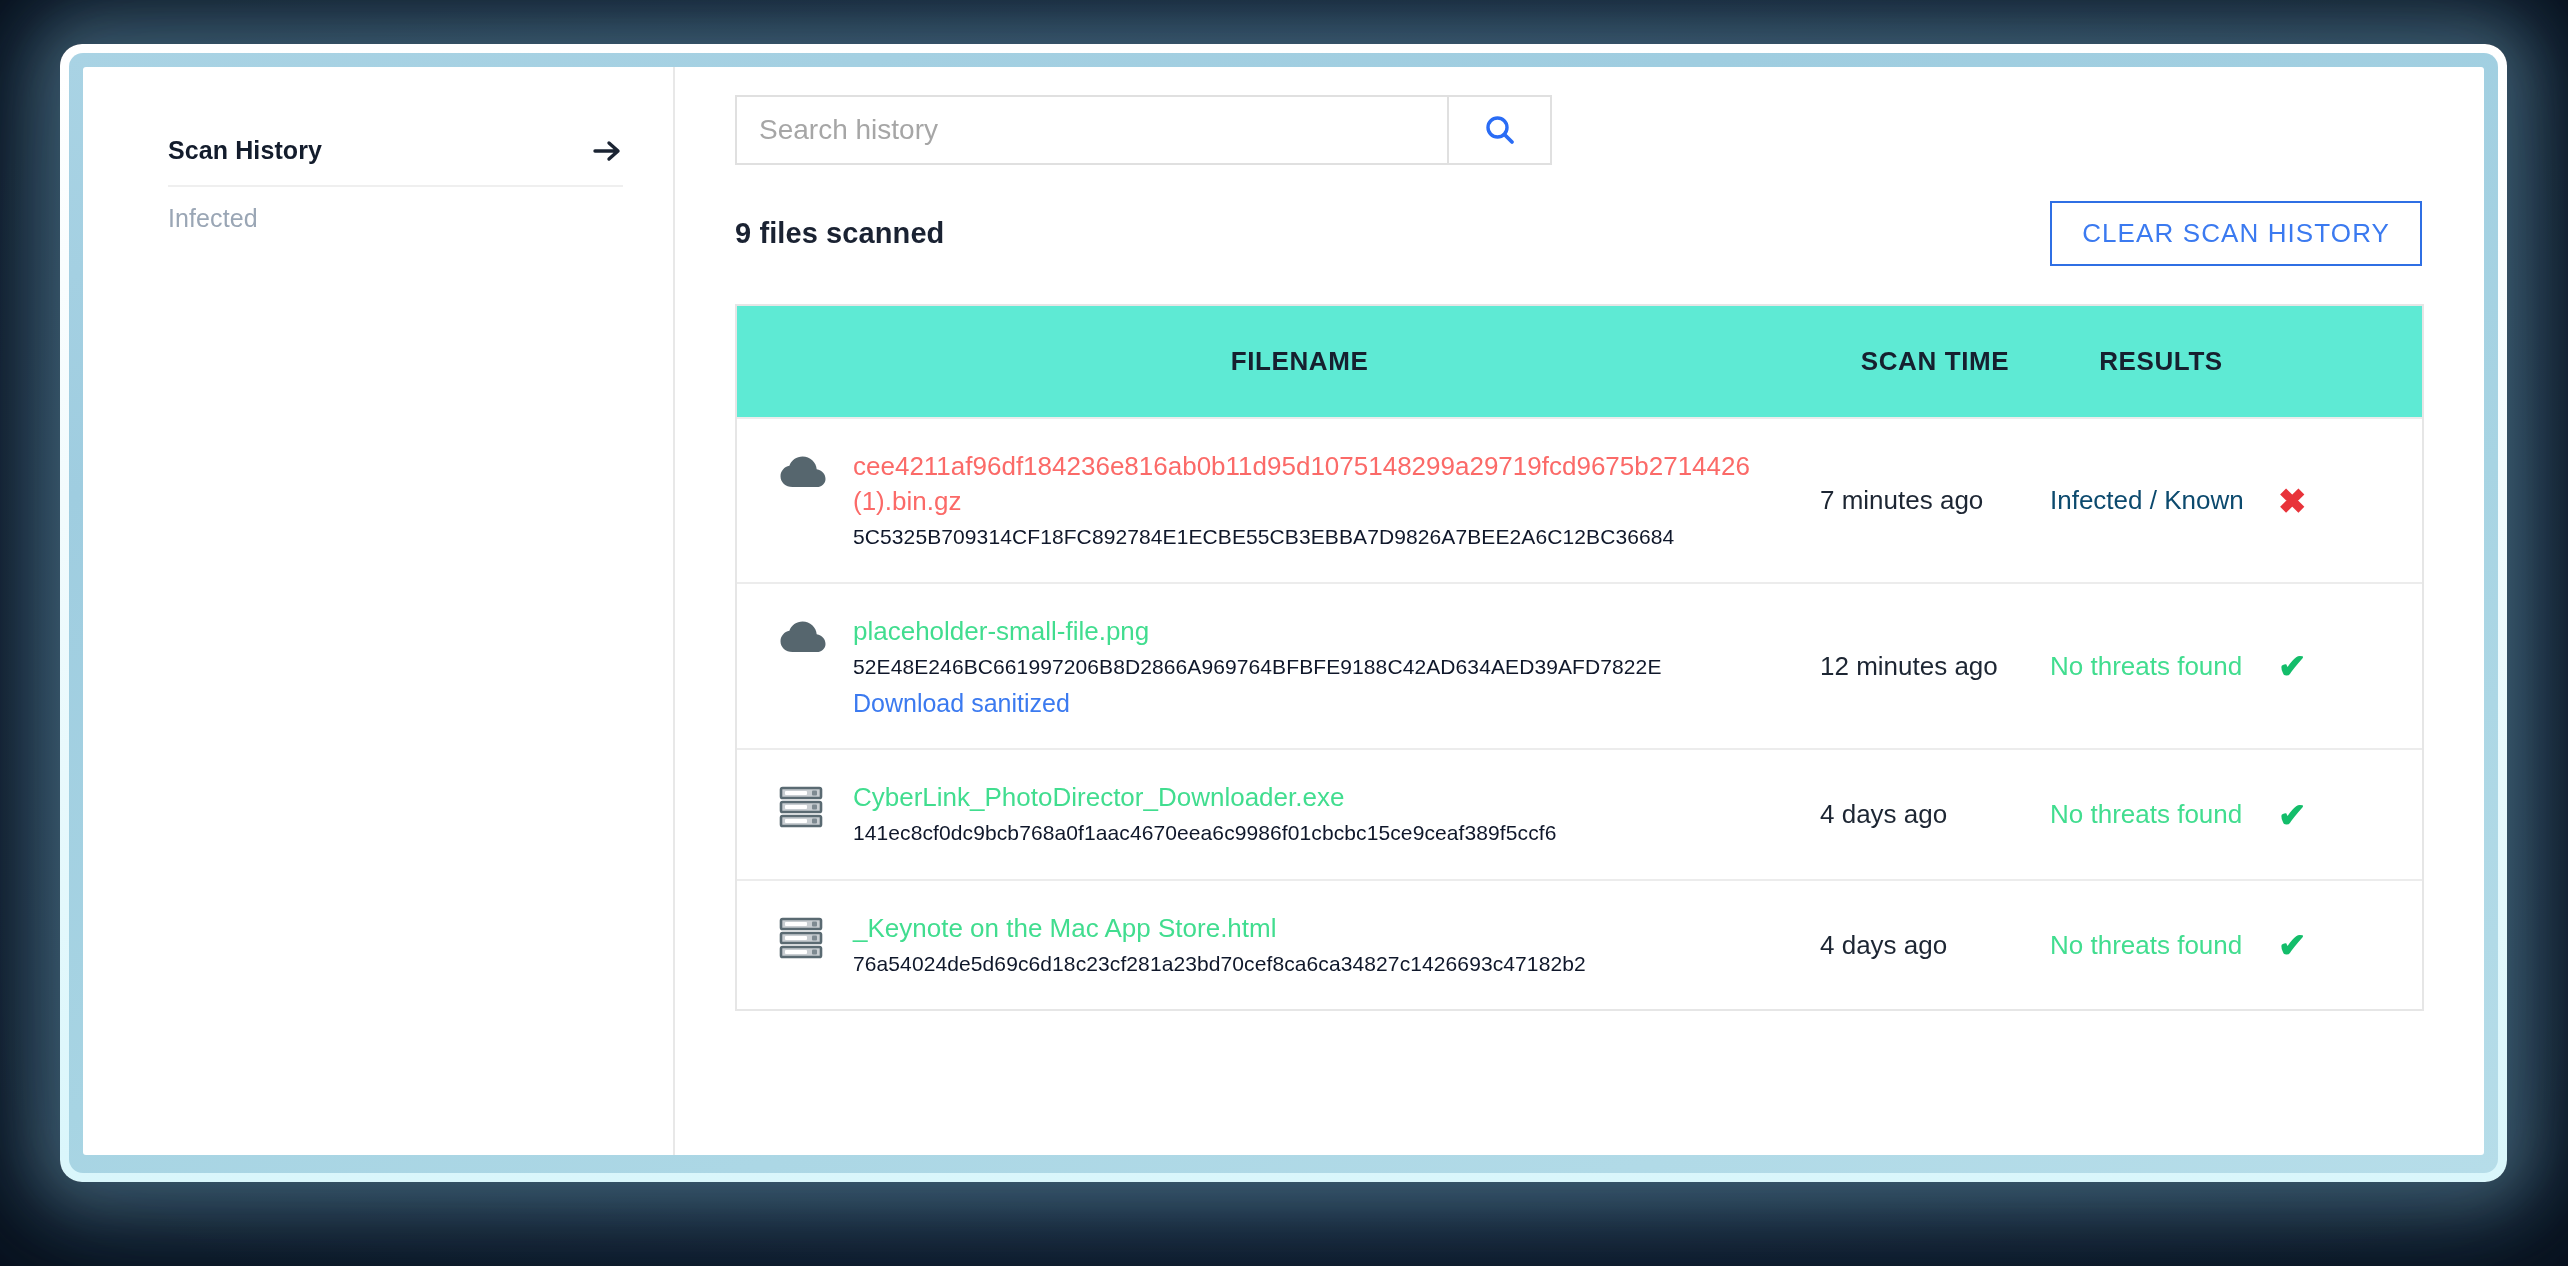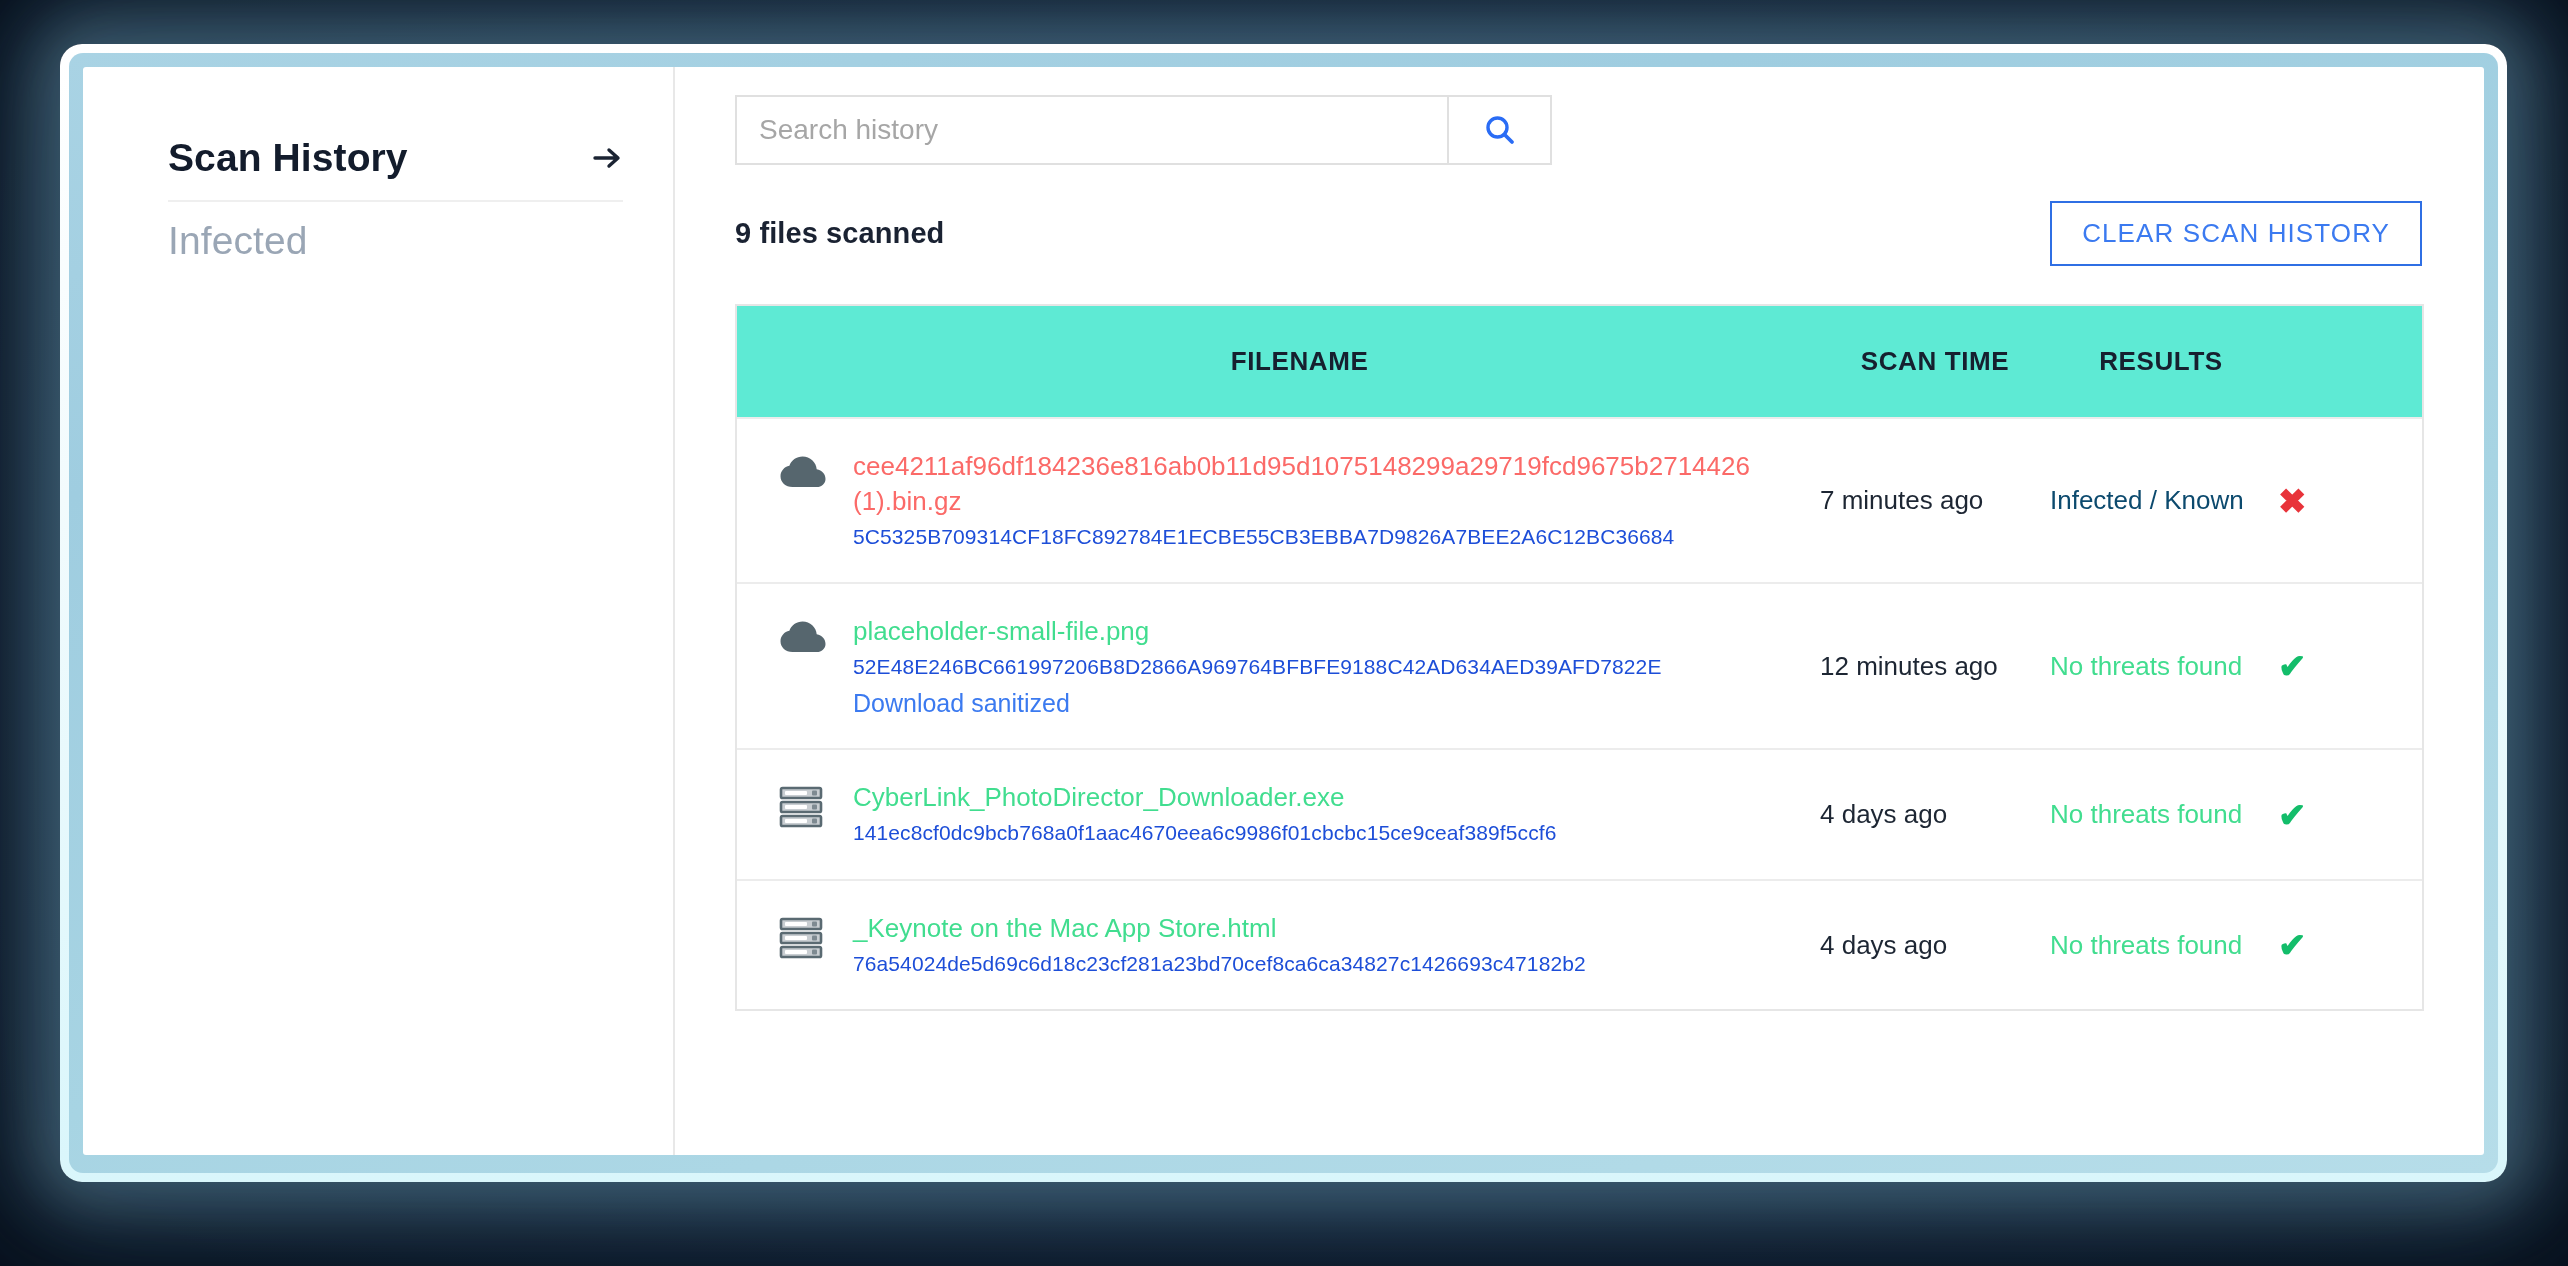--- a/index.html
+++ b/index.html
@@ -64,21 +64,21 @@
   .nav-item {
     display: flex;
     align-items: center;
     justify-content: space-between;
     padding: 18px 0 20px 0;
     border-bottom: 2px solid #efefef;
     cursor: pointer;
   }
   .nav-item:last-child { border-bottom: none; }
   .nav-label {
-    font-size: 39px;
+    font-size: 25px;
     color: #9aa6b5;
     letter-spacing: 0.1px;
     line-height: 1.1;
   }
   .nav-item.active .nav-label {
     color: #131c2c;
     font-weight: bold;
   }
   .nav-arrow {
     color: #1b2433;
@@ -183,21 +183,21 @@
     text-decoration: none;
     display: block;
     word-break: break-all;
     margin-bottom: 2px;
   }
   .file-name.infected { color: #fb6a68; }
   .file-name.clean    { color: #41dd8f; }
 
   .file-hash {
     font-size: 21px;
-    color: #1d4ed8;
+    color: #0f172a;
     line-height: 1.5;
     word-break: break-all;
     letter-spacing: 0.1px;
   }
   .file-link {
     display: inline-block;
     margin-top: 7px;
     font-size: 25px;
     color: #3b7af0;
     text-decoration: none;

